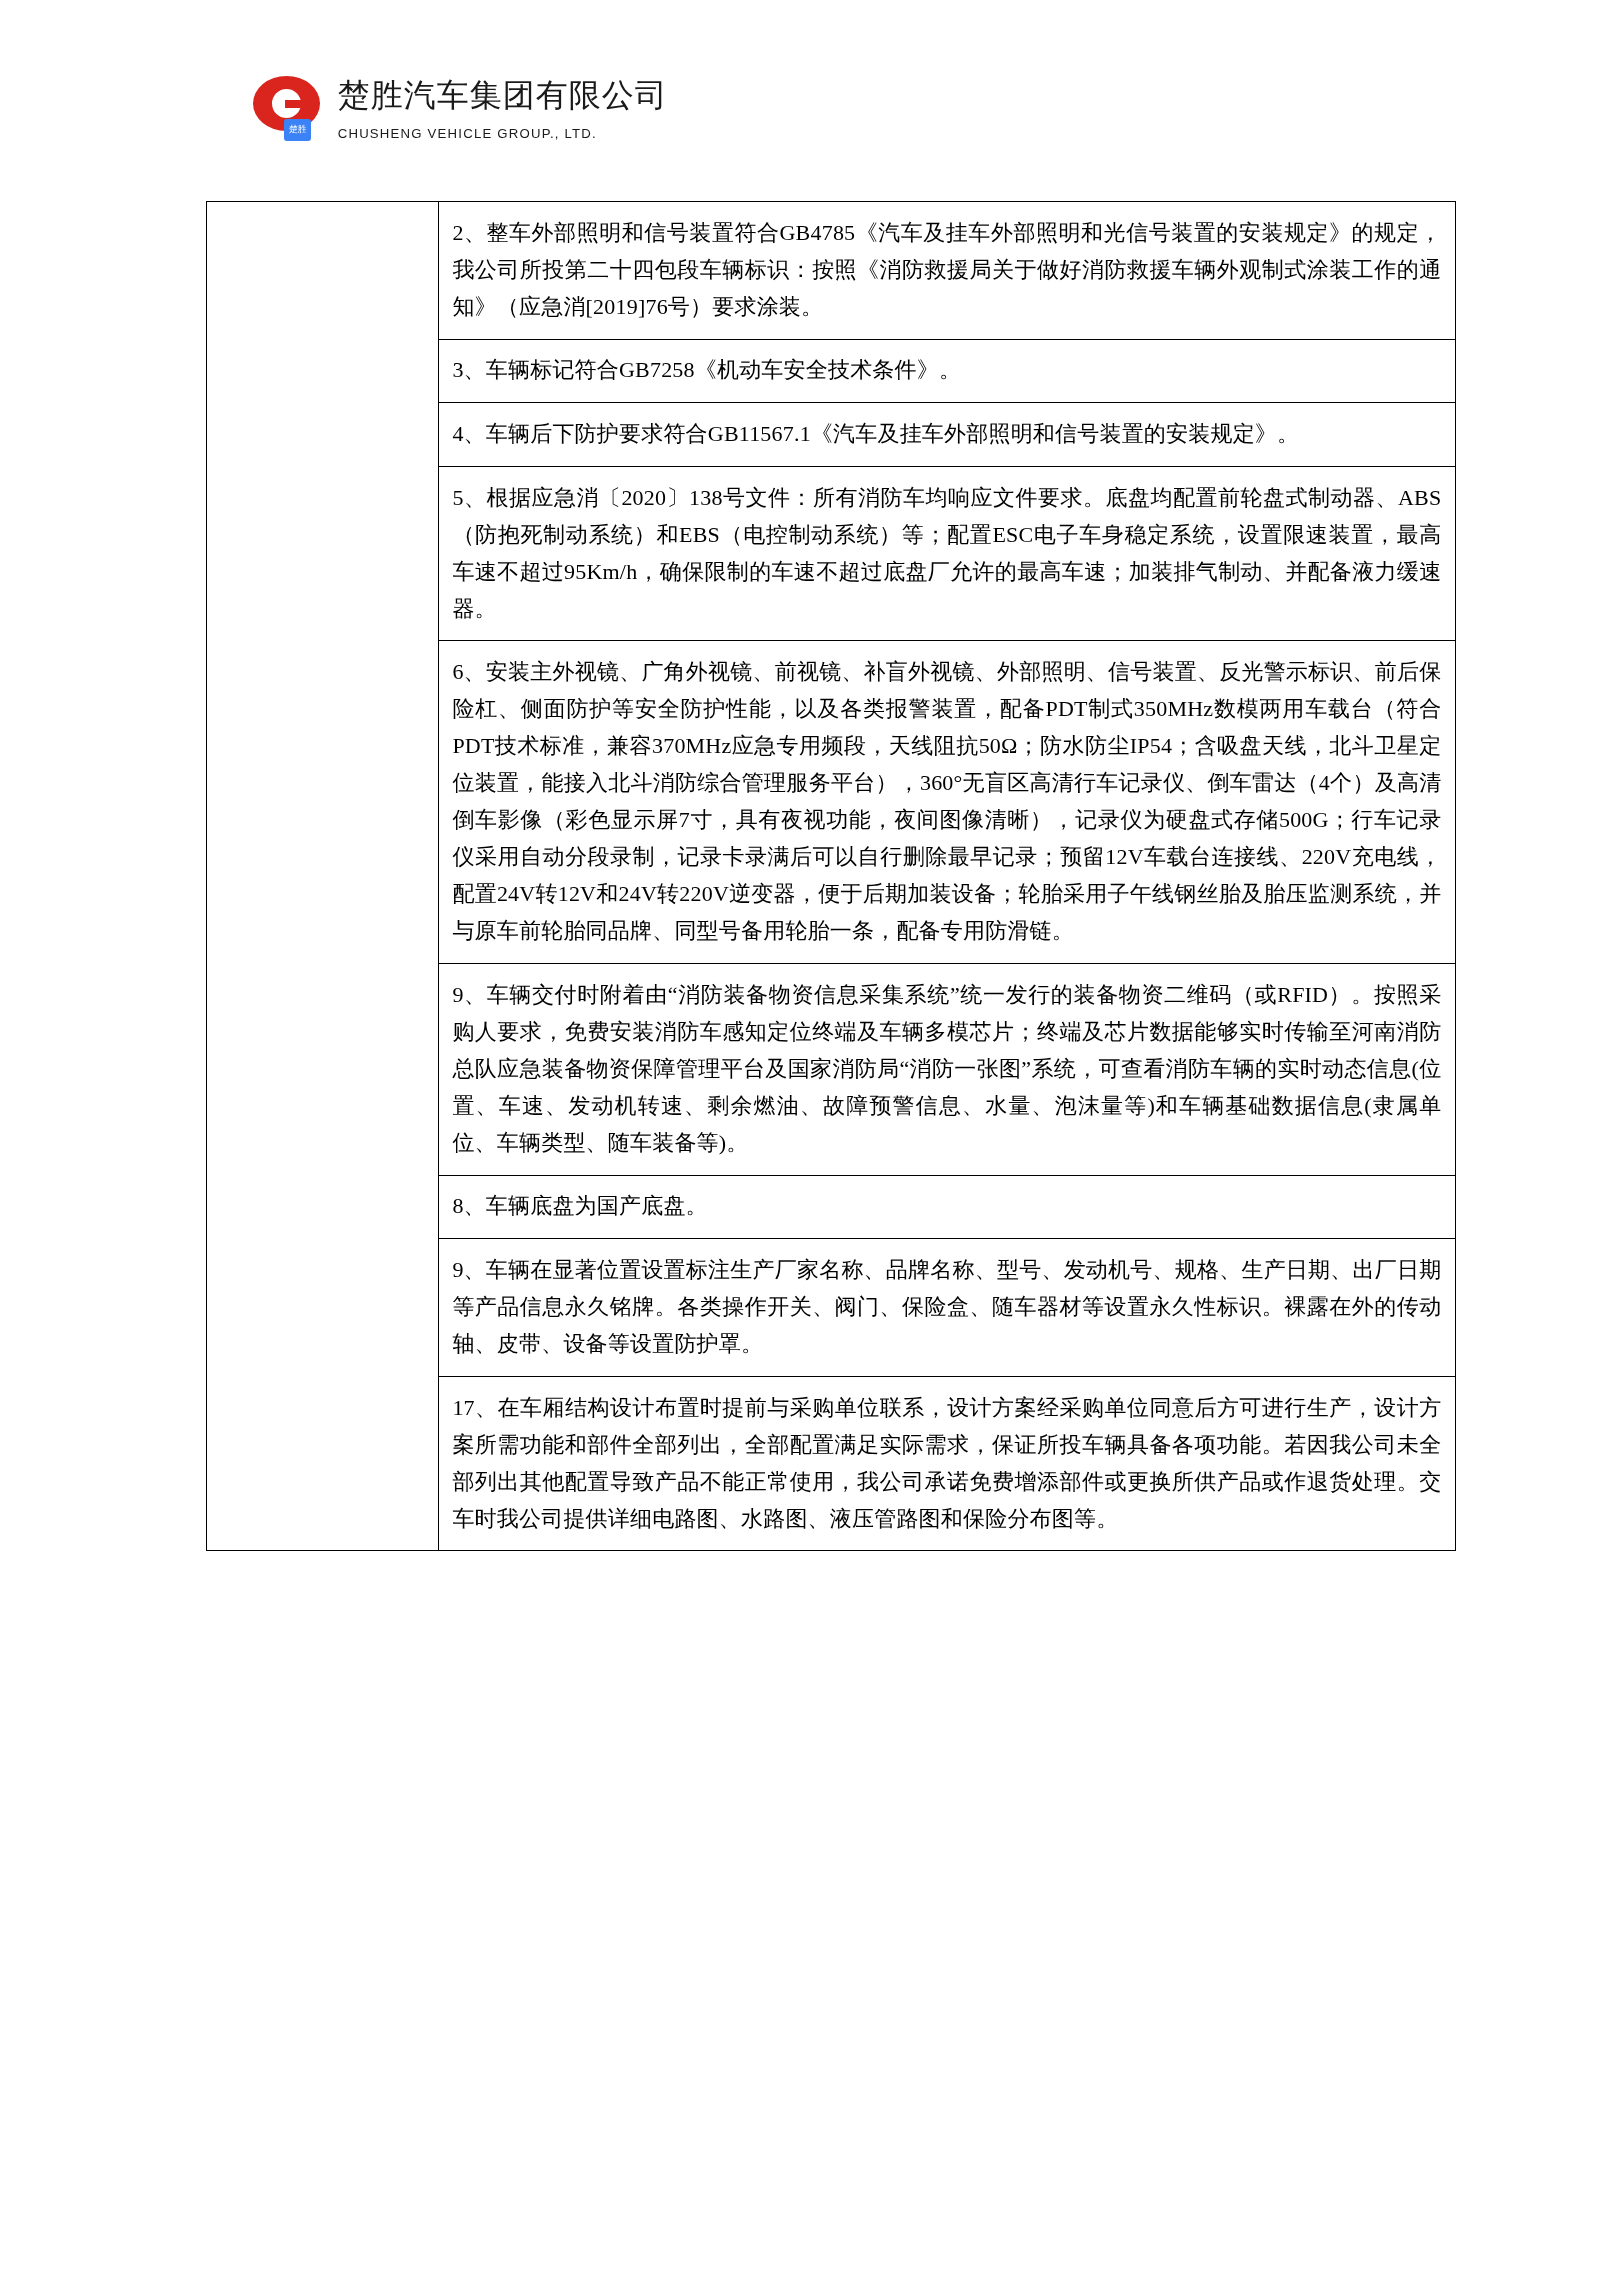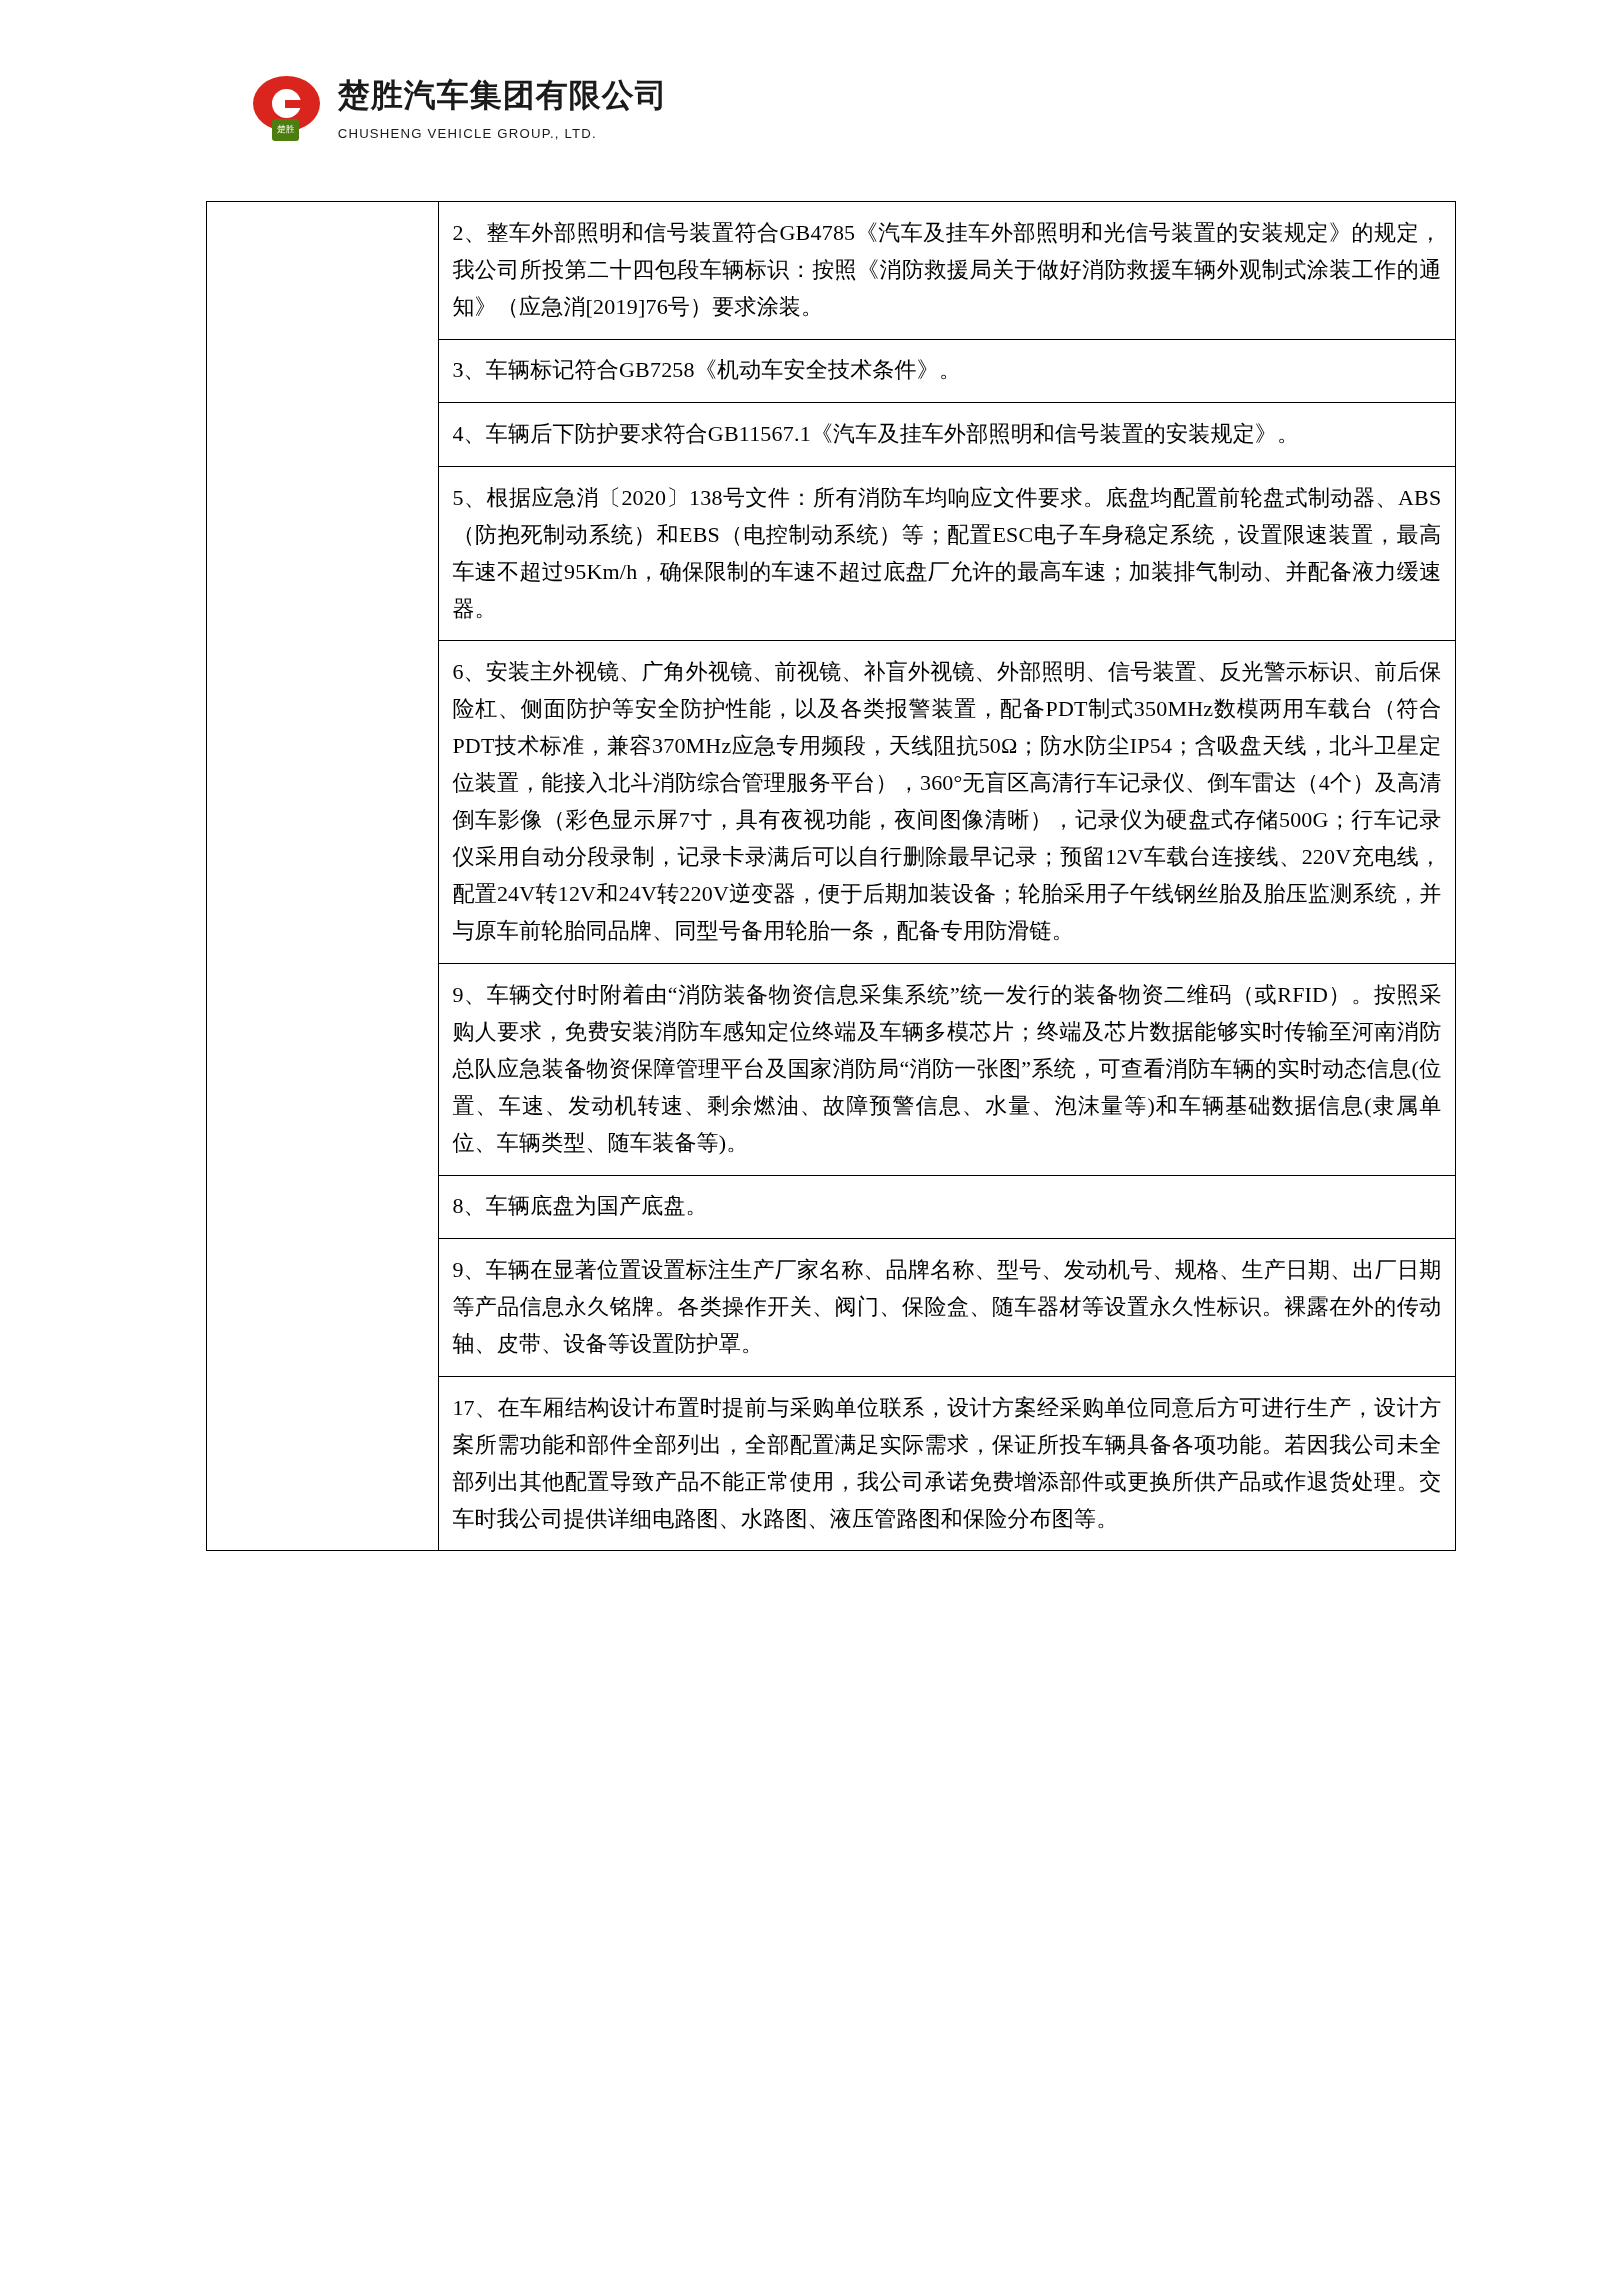--- a/index.html
+++ b/index.html
@@ -61,40 +61,40 @@
     position: absolute;
     left: 32px;
     top: 23.5px;
     width: 29px;
     height: 8.8px;
     background: #d9251d;
     z-index: 3;
   }
   .logo-mark .badge {
     position: absolute;
-    left: 19px;
+    left: 31px;
     top: 43px;
     width: 27.4px;
     height: 21.6px;
-    background: #4d7c0f;
+    background: #3b82f6;
     border-radius: 2.9px;
     color: #ffffff;
     font-size: 8.8px;
     line-height: 21.6px;
     text-align: center;
     letter-spacing: 0px;
   }
   .logo-text {
     display: flex;
     flex-direction: column;
     justify-content: center;
   }
   .logo-cn {
     font-family: "Liberation Sans", "DejaVu Sans", sans-serif;
-    font-weight: bold;
+    font-weight: normal;
     font-size: 32px;
     line-height: 37px;
     letter-spacing: 1px;
     color: #1a1a1a;
   }
   .logo-en {
     font-family: "Liberation Sans", "DejaVu Sans", sans-serif;
     font-size: 13.2px;
     line-height: 17.6px;
     letter-spacing: 1.2px;

